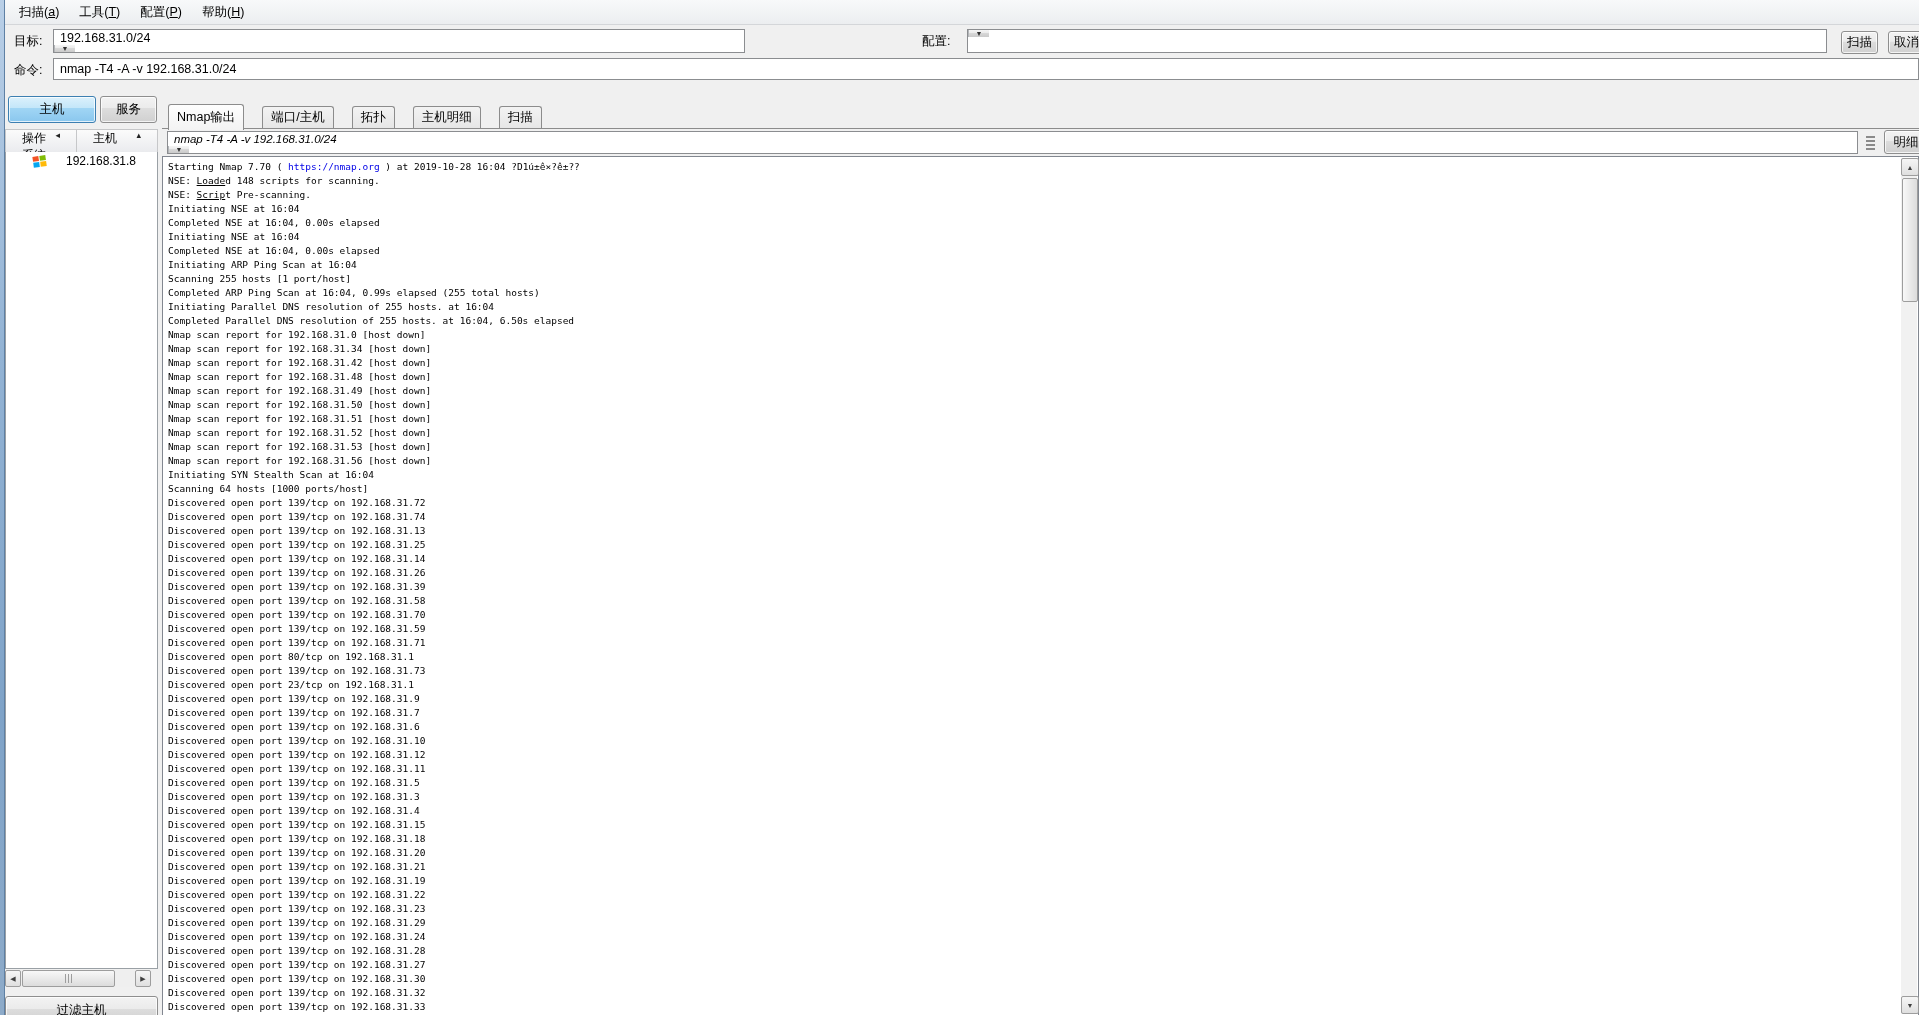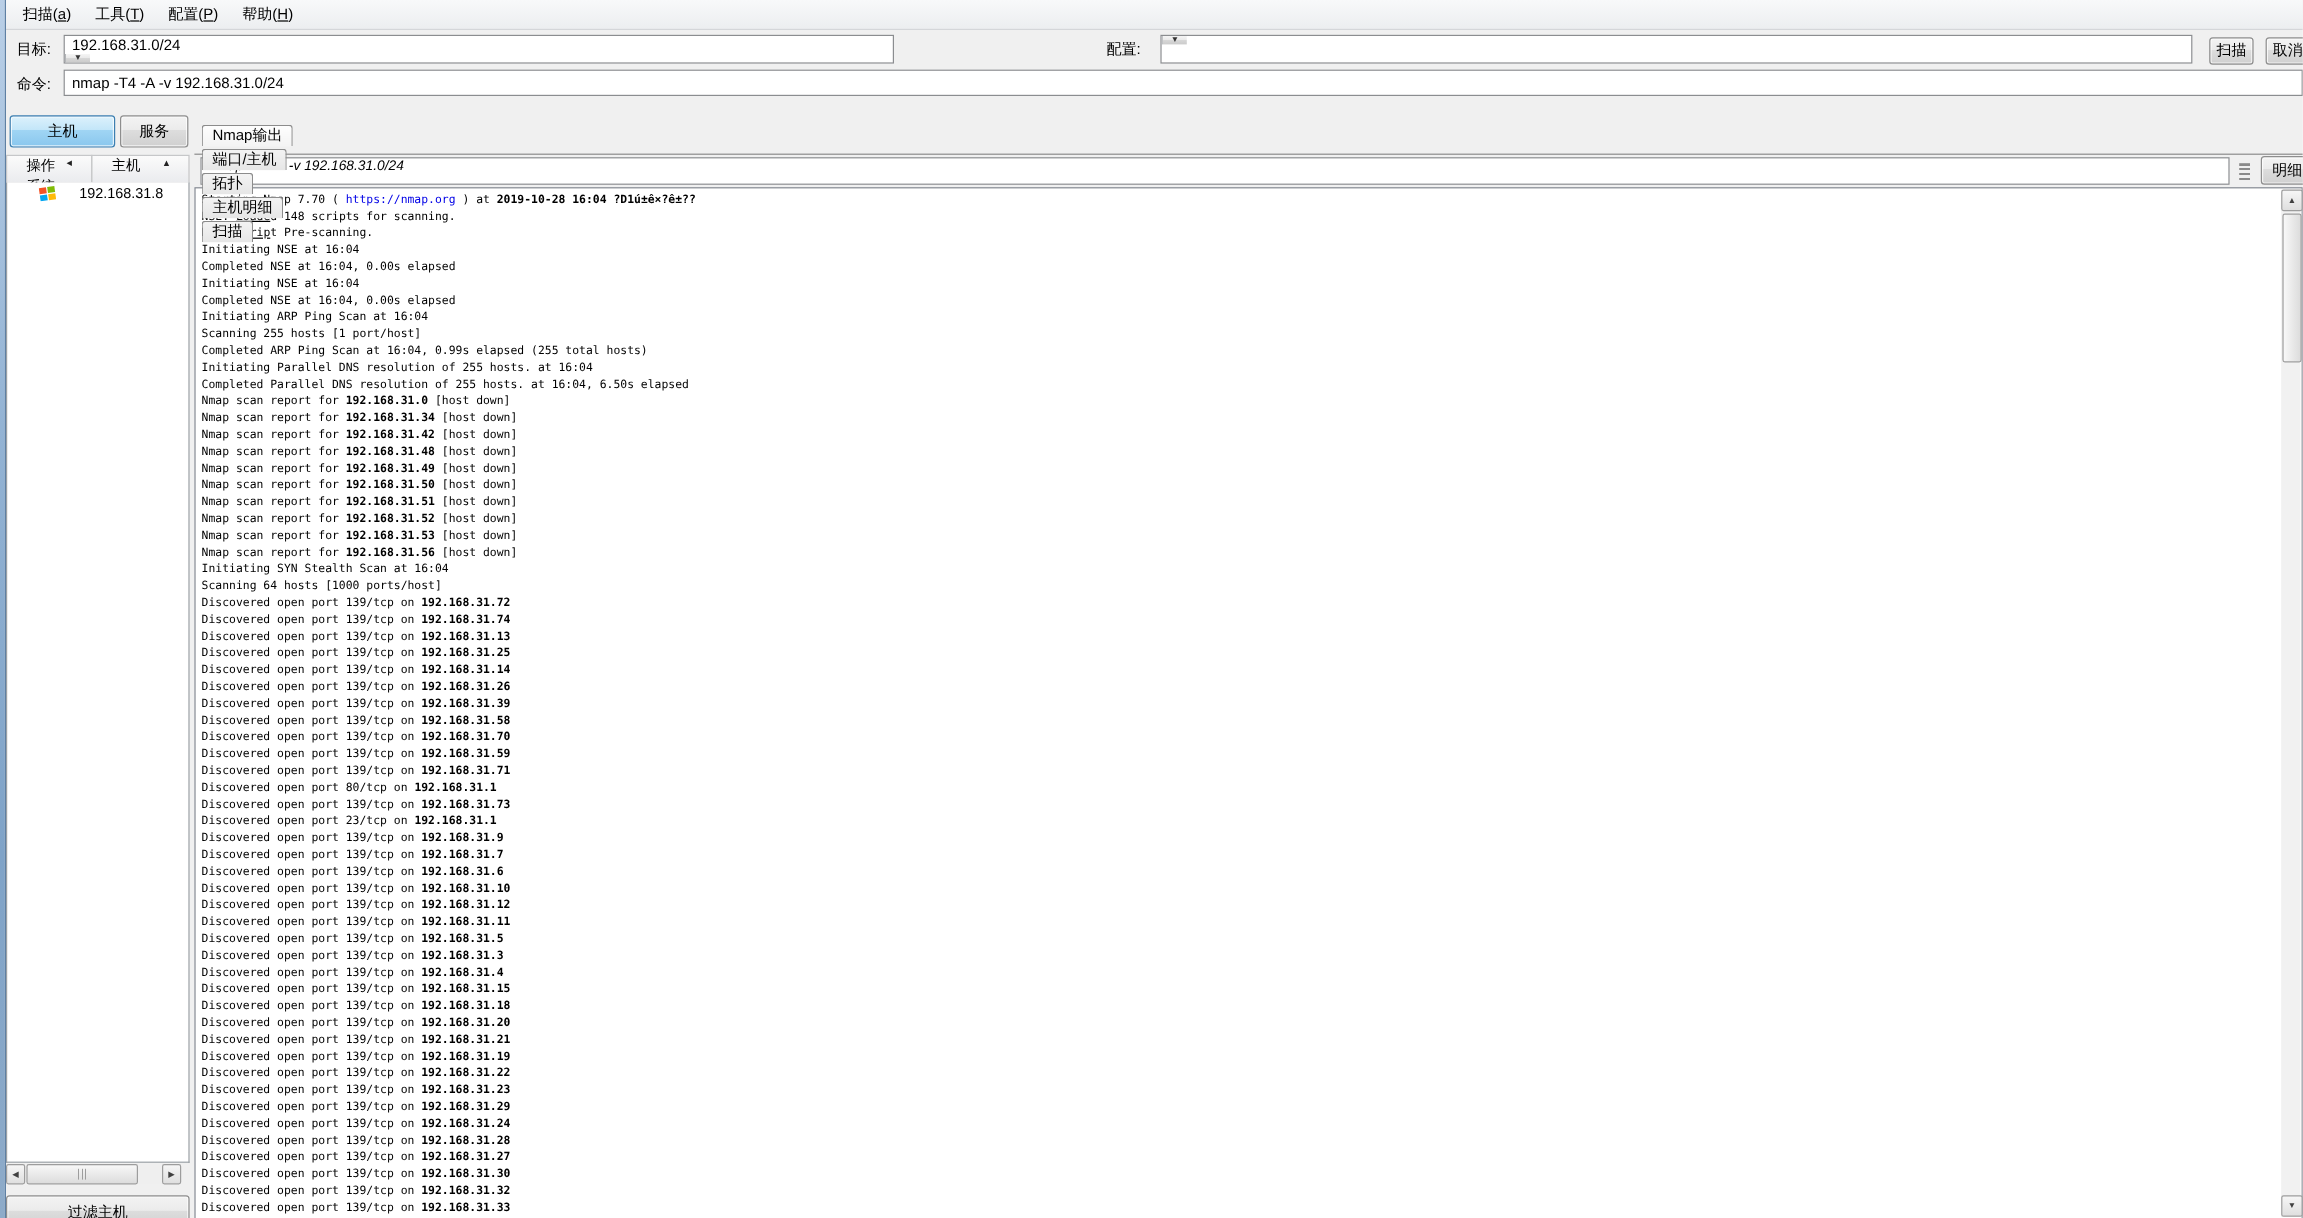--- a/index.html
+++ b/index.html
@@ -51,38 +51,38 @@
   .winicon{width:15px;height:13px;margin-left:26px;display:inline-block;}
 
   .hscroll{left:5px;top:970px;width:146px;height:17px;background:#efefef;}
   .sbtn{background:linear-gradient(180deg,#f6f6f6,#dfdfdf);border:1px solid #9d9d9d;border-radius:2px;
     display:flex;align-items:center;justify-content:center;font-size:7px;color:#404040;}
   .hthumb{left:17px;top:0;width:93px;height:17px;border:1px solid #9d9d9d;border-radius:2px;
     background:linear-gradient(180deg,#f8f8f8,#dcdcdc);display:flex;align-items:center;justify-content:center;}
   .grip{width:7px;height:9px;background:repeating-linear-gradient(90deg,#9d9d9d 0 1px,transparent 1px 3px);}
 
   
-  .tabs{left:168px;top:104px;height:25px;display:flex;align-items:flex-start;gap:2px;z-index:2;flex-direction:column;}
+  .tabs{left:168px;top:104px;height:25px;display:flex;align-items:center;gap:18px;z-index:2;}
   .tab{height:21px;border:1px solid #8c8c8c;border-bottom:none;border-radius:3px 3px 0 0;
     background:linear-gradient(180deg,#f3f3f3,#e6e6e6);
     display:flex;align-items:center;padding:0 8px;font-size:12.5px;white-space:nowrap;}
   .tab.active{height:25px;background:linear-gradient(180deg,#fefefe,#f3f3f3);}
   .tabline{left:162px;top:128px;right:0;height:1px;background:#8c8c8c;z-index:1;}
 
   
   .lines-icon{left:1866px;top:136px;width:9px;height:14px;
     background:repeating-linear-gradient(180deg,#8a8a8a 0 2px,transparent 2px 4px);}
 
   
   .outbox{left:162px;top:156px;width:1757px;height:866px;background:#fff;border:1px solid #828790;}
   .outtext{position:absolute;left:5px;top:3px;right:20px;bottom:0;overflow:hidden;
     font-family:"DejaVu Sans Mono","Liberation Mono",monospace;font-size:9.5px;line-height:14px;
     white-space:pre;color:#000;}
   .oline{height:14px;}
-  .s-b{font-weight:bold;}
+  .s-b{font-weight:normal;}
   .s-u{text-decoration:underline;}
   .s-link{color:#0000e6;}
 
   .vscroll{position:absolute;right:1px;top:1px;width:16px;height:856px;background:#f1f1f1;}
   .vbtn{position:absolute;left:0;width:16px;height:16px;}
   .vthumb{position:absolute;left:1px;top:20px;width:14px;height:122px;border:1px solid #9d9d9d;border-radius:2px;
     background:linear-gradient(90deg,#f8f8f8,#dcdcdc);}
 </style>
 </head>
 <body>

